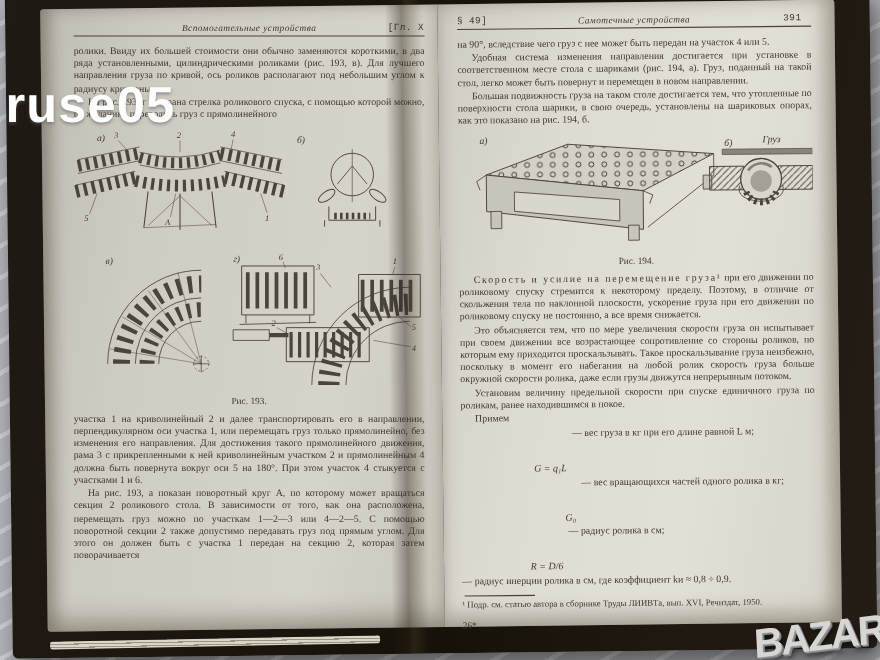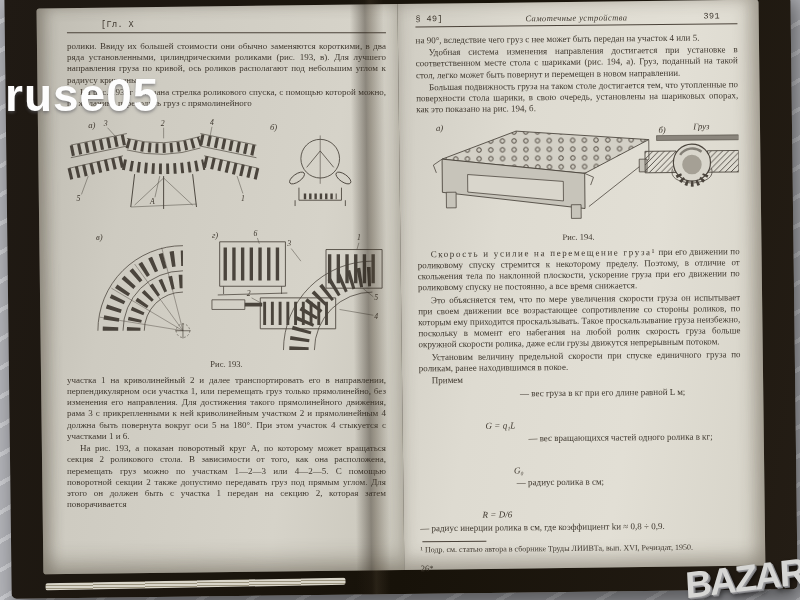--- a/index.html
+++ b/index.html
@@ -34,21 +34,21 @@
   }
   .inner{position:absolute;inset:0;}
   .page.left .inner{padding:14px 15px 0 27px;transform:rotate(.7deg);}
   .page.right .inner{padding:11px 22px 0 17px;transform:rotate(.15deg);}
   .hdr{
     display:flex;align-items:flex-end;font-style:italic;font-size:8.5px;
     border-bottom:.8px solid #4a4239;padding-bottom:2px;margin-bottom:8px;letter-spacing:.4px;
   }
   .hdr .mid{flex:1;text-align:center;}
   .hdr .side{min-width:34px;font-style:normal;font-family:Liberation Mono, monospace;}
-  .hdr .side.r{text-align:left;font-style:normal;}
+  .hdr .side.r{text-align:center;font-style:normal;}
   .p{font-size:9px;line-height:11.2px;text-align:justify;margin:0 0 1px 0;}
   .ind{text-indent:13px;}
   .spaced{letter-spacing:1.6px;}
   .figwrap{margin:5px 0 3px 0;}
   .figcap{text-align:center;font-size:8.5px;margin:1px 0 6px 0;}
   svg{display:block;width:100%;height:auto;}
   .ln{stroke:#4a443c;fill:none;}
   .fnum{font:italic 8px "Liberation Serif",serif;fill:#3f382f;}
   .flab{font:italic 9px "Liberation Serif",serif;fill:#3f382f;}
   .formulas{margin:2px 0 4px 0;}
@@ -79,20 +79,21 @@
 </head>
 <body>
 
 <div class="book">
   <div class="pages">
 
     <div class="page left">
       <div class="inner">
         <div class="hdr">
           <span class="side"></span>
+          <span class="mid">Вспомогательные устройства</span>
           <span class="side r">[Гл. X</span>
         </div>
         <p class="p">ролики. Ввиду их большей стоимости они обычно заменяются короткими, в два ряда установленными, цилиндрическими роликами (рис. 193, в). Для лучшего направления груза по кривой, ось роликов располагают под небольшим углом к радиусу кривизны.</p>
         <p class="p ind">На рис. 193, г показана стрелка роликового спуска, с помощью которой можно, по желанию, переводить груз с прямолинейного</p>
 
         <div class="figwrap">
           <svg viewBox="0 0 330 250">
 
             <text x="22" y="14" class="flab">а)</text>
             <path class="ln" d="M4,32 L62,20" stroke-width=".7"></path>

